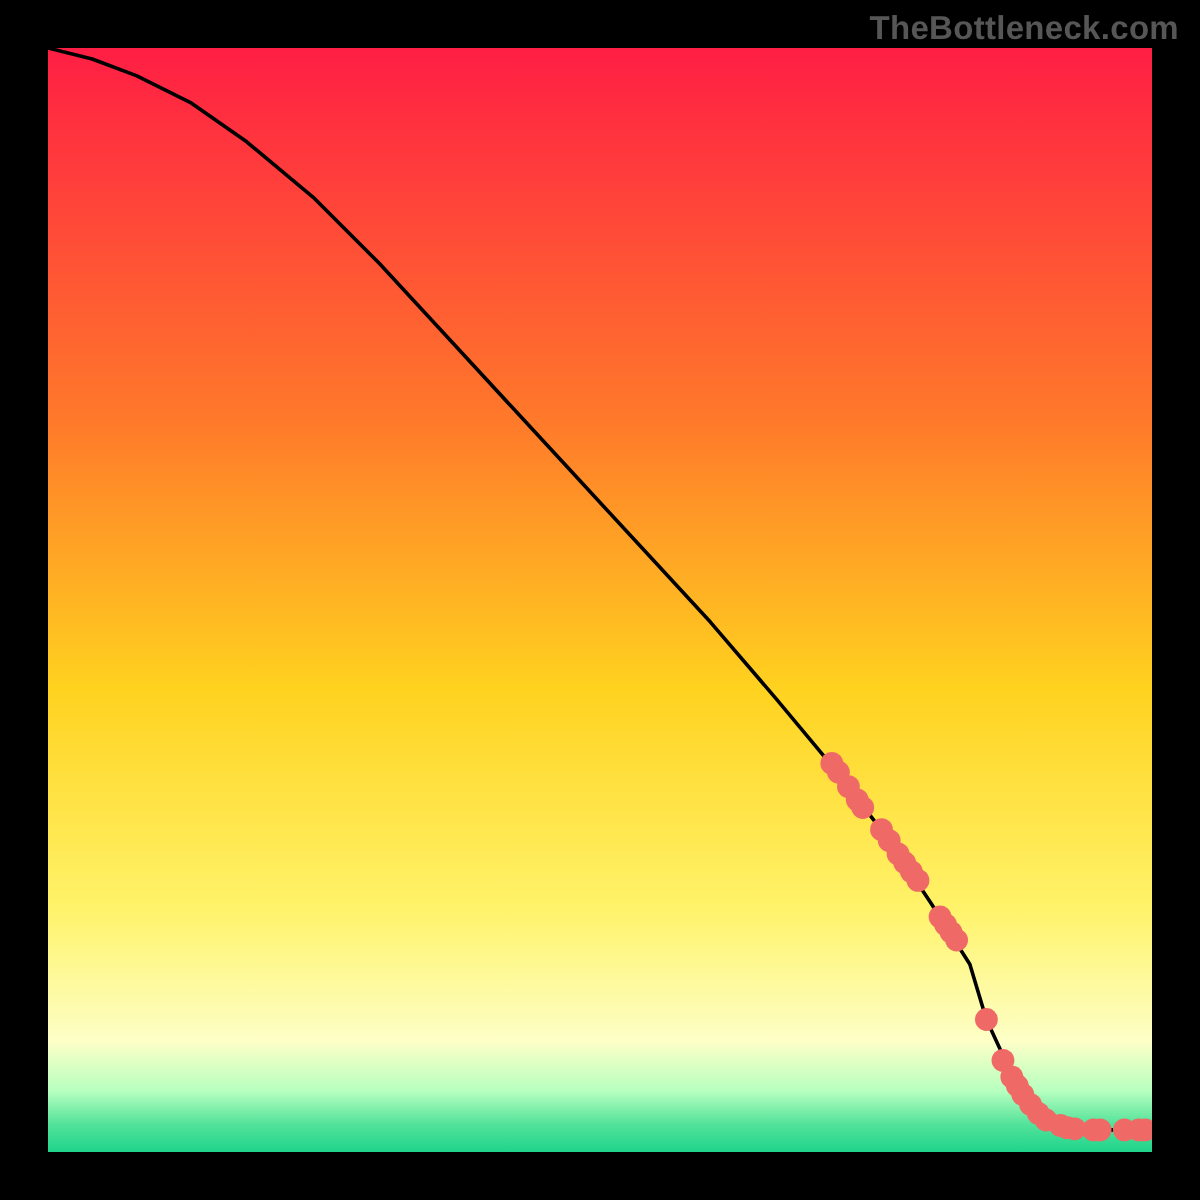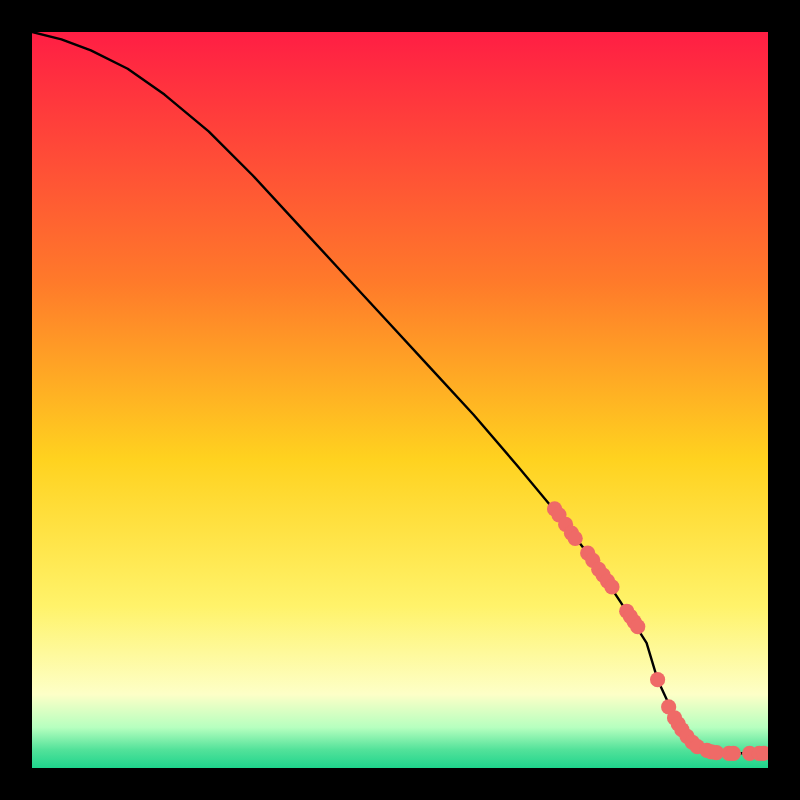--- a/index.html
+++ b/index.html
@@ -27,20 +27,21 @@
     top: 32px;
     width: 736px;
     height: 736px;
   }
   svg { display: block; }
 </style>
 </head>
 <body>
 
 <div class="frame">
+  <div class="attribution">TheBottleneck.com</div>
   <div class="plot">
     <svg id="chart-svg" viewBox="0 0 736 736" width="736" height="736">
       <defs>
         <linearGradient id="bg-grad" x1="0" y1="0" x2="0" y2="1">
           <stop id="g0" offset="0%" stop-color="#ff1e44"></stop>
           <stop id="g1" offset="34%" stop-color="#ff7a2a"></stop>
           <stop id="g2" offset="58%" stop-color="#ffd21f"></stop>
           <stop id="g3" offset="78%" stop-color="#fff36a"></stop>
           <stop id="g4" offset="90%" stop-color="#fdffc7"></stop>
           <stop id="g5" offset="94.5%" stop-color="#b6ffbf"></stop>

